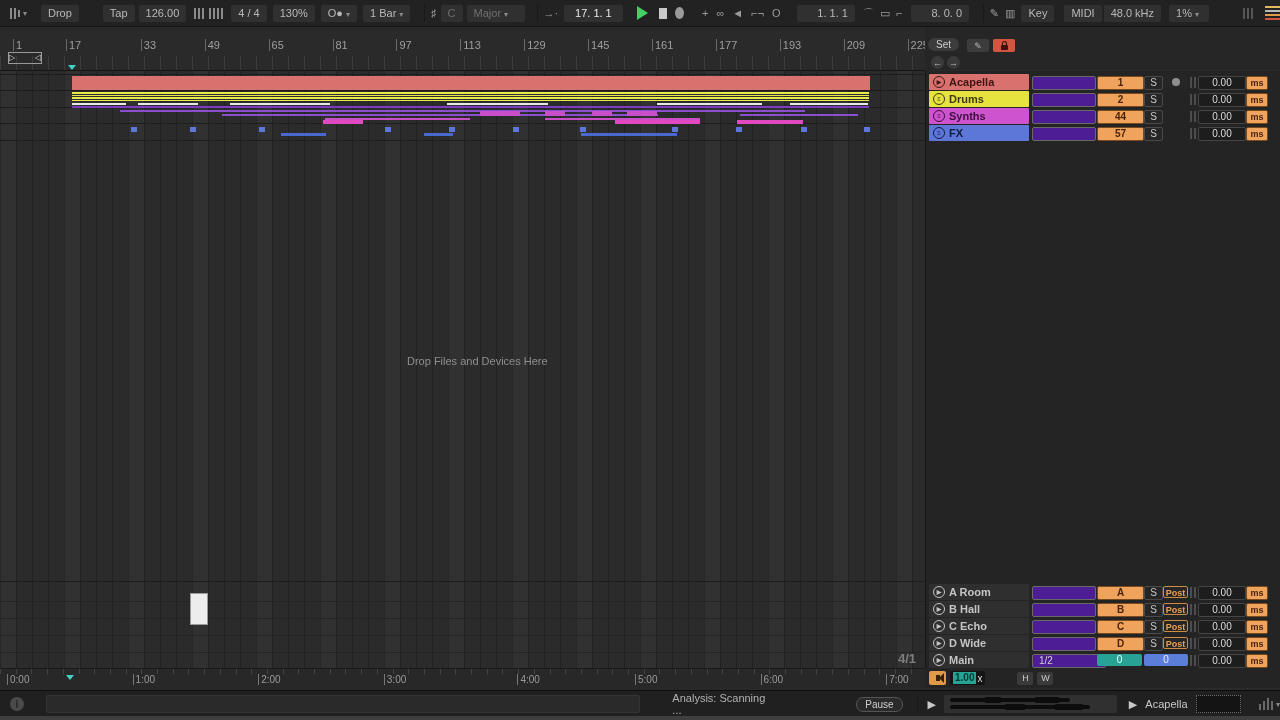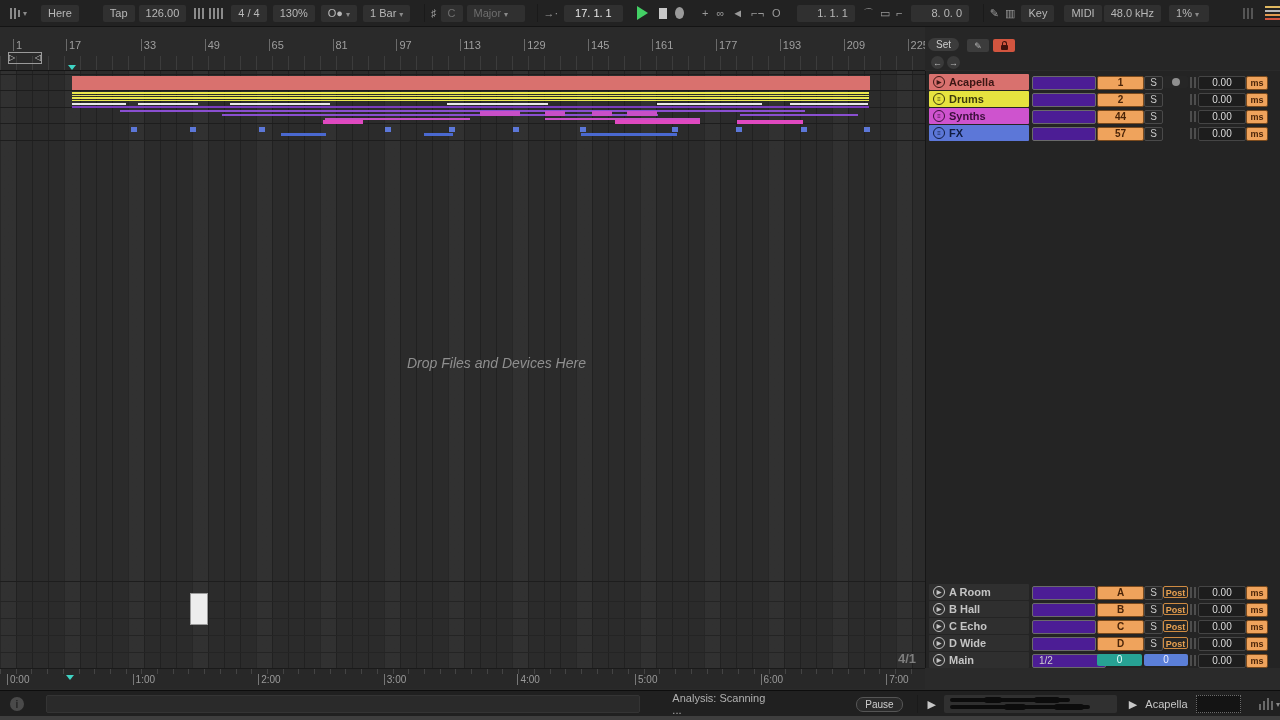--- a/index.html
+++ b/index.html
@@ -47,21 +47,21 @@
             display:inline-flex;align-items:center;justify-content:center;}
   
   #arrange{position:absolute;left:0;top:71px;width:925px;height:597px;
      background:
        repeating-linear-gradient(90deg,rgba(255,255,255,.025) 0 16px,rgba(0,0,0,.03) 16px 64px),
        repeating-linear-gradient(90deg,#222 0 1px,transparent 1px 16px),
        #2c2c2c;}
   .laneline{position:absolute;left:0;width:100%;height:1px;background:#1d1d1d;}
   .lanelineFaint{position:absolute;left:0;width:100%;height:1px;background:#242424;}
   .clip{position:absolute;}
-  #dropHint{position:absolute;left:407px;top:284px;color:#8f8f8f;font-size:14px;font-style:italic;}
+  #dropHint{position:absolute;left:407px;top:284px;color:#8f8f8f;font-size:11px;}
   
   #panel{position:absolute;left:925px;top:71px;width:355px;height:597px;background:#242424;
          border-left:1px solid #161616;}
   .trow{position:absolute;left:0;width:355px;height:16px;}
   .tname{position:absolute;left:3px;width:100px;height:16px;display:flex;align-items:center;
          gap:4px;padding-left:4px;box-sizing:border-box;font-size:11px;font-weight:bold;border-radius:1px;}
   .tdark{background:#2f2f2f;color:#c4c4c4;}
   .ticon{width:10px;height:10px;border-radius:50%;border:1px solid currentColor;display:inline-flex;
          align-items:center;justify-content:center;flex:none;font-size:6px;line-height:6px;}
   .iobox{position:absolute;left:106px;width:62px;height:12px;top:2px;background:#4c1d95;
@@ -131,21 +131,21 @@
 
 <div id="app">
 
   <div id="transport">
     <span class="vbars" style="margin-left:10px">
         <i></i>
         <i></i>
         <i style="height:7px"></i>
       </span>
     <span class="caret">▾</span>
-    <span class="tbox" style="margin-left:14px">Here</span>
+    <span class="tbox" style="margin-left:14px">Drop</span>
     <span class="tbox" style="margin-left:24px">Tap</span>
     <span class="tbox" style="margin-left:4px">126.00</span>
     <span class="vbars" style="margin-left:8px">
         <i></i>
         <i></i>
         <i></i>
       </span>
     <span class="vbars" style="margin-left:5px">
         <i></i>
         <i></i>
@@ -458,20 +458,31 @@
         <span class="timeLabel" style="left: 258.2px;">2:00</span>
         <span class="timeLabel" style="left: 383.8px;">3:00</span>
         <span class="timeLabel" style="left: 509.4px; padding-left: 8px;">4:00</span>
         <span class="timeLabel" style="left: 635px;">5:00</span>
         <span class="timeLabel" style="left: 760.6px;">6:00</span>
         <span class="timeLabel" style="left: 886.2px;">7:00</span>
       </div>
     <div class="insMarker abs" style="left:66px;top:6px"></div>
   </div>
   <div id="gridLabel">4/1</div>
+  <div id="bottomCtl">
+    <span class="spkbtn">
+        <span class="spk"></span>
+      </span>
+    <span class="speedbox">
+        <b>1.00</b>
+        <span>x</span>
+      </span>
+    <span class="hwbtn" style="margin-left:28px">H</span>
+    <span class="hwbtn">W</span>
+  </div>
 
   <div id="statusBar">
     <span class="infoCircle" style="margin-left:10px">i</span>
     <span class="infoBar" style="margin-left:22px"></span>
     <span style="margin-left:32px;color:#b0b0b0">Analysis: Scanning ...</span>
     <span class="pill" style="margin-left:80px;border:1px solid #555;background:#2a2a2a">Pause</span>
     <span class="tsep" style="margin-left:14px"></span>
     <span class="mini-icon" style="margin-left:4px;color:#c8c8c8">▶</span>
     <span class="wavePrev" style="margin-left:8px">
       <i style="left:6px;top:3px;width:120px;height:4px"></i>

